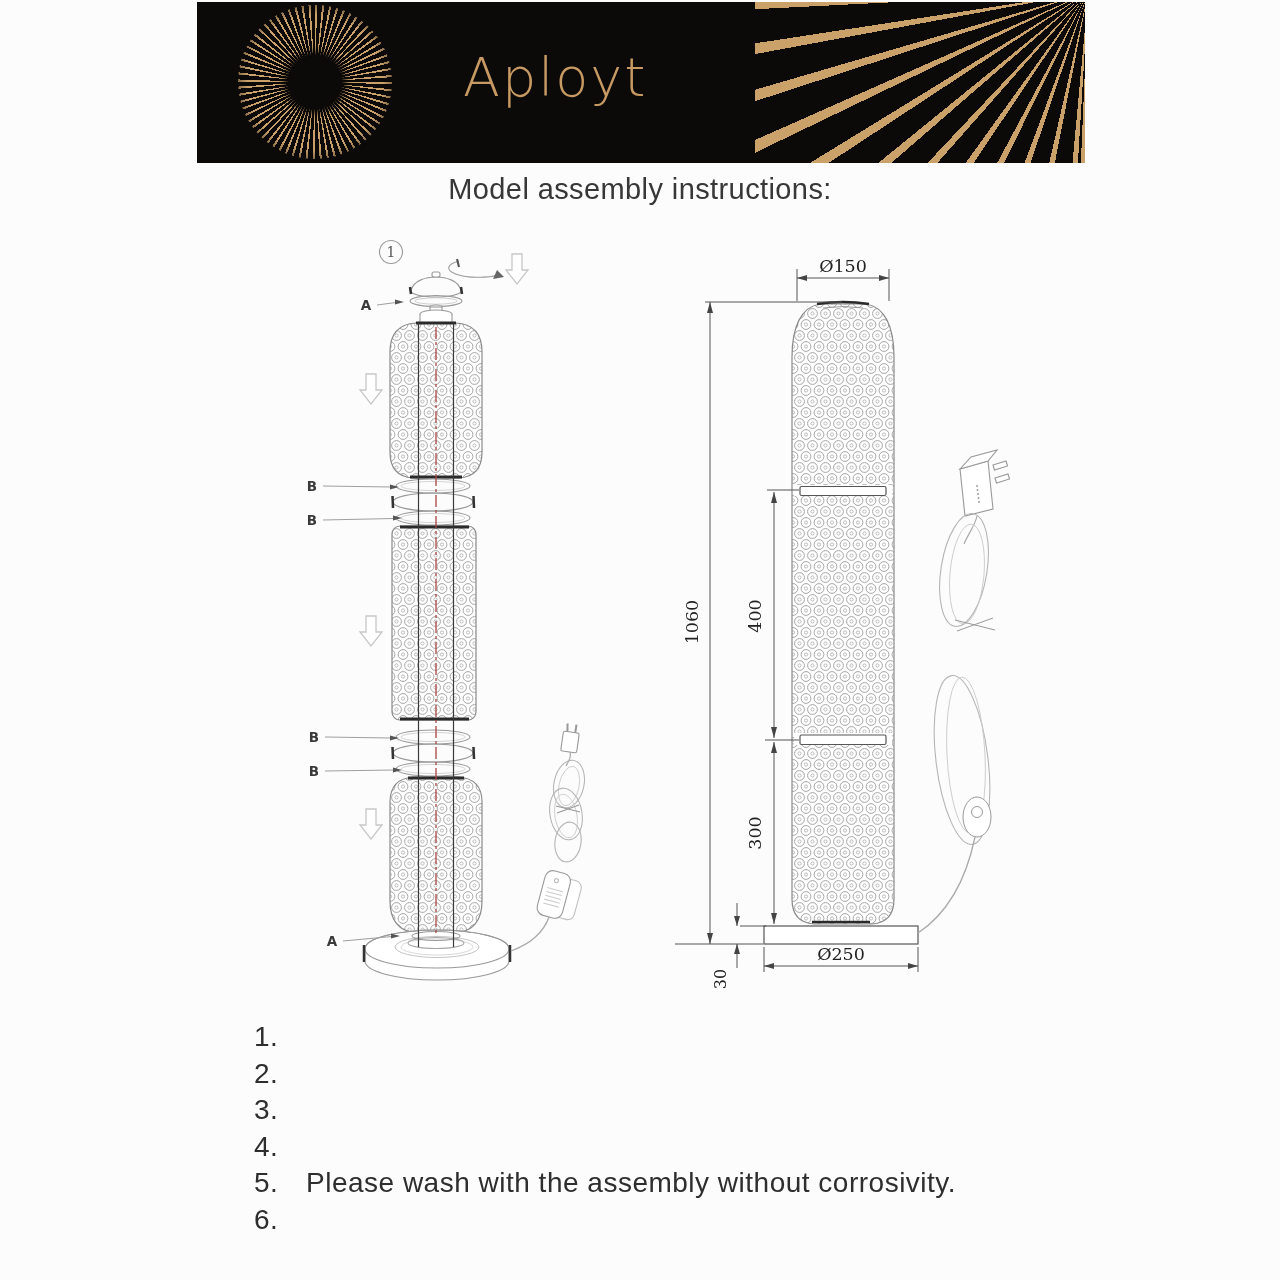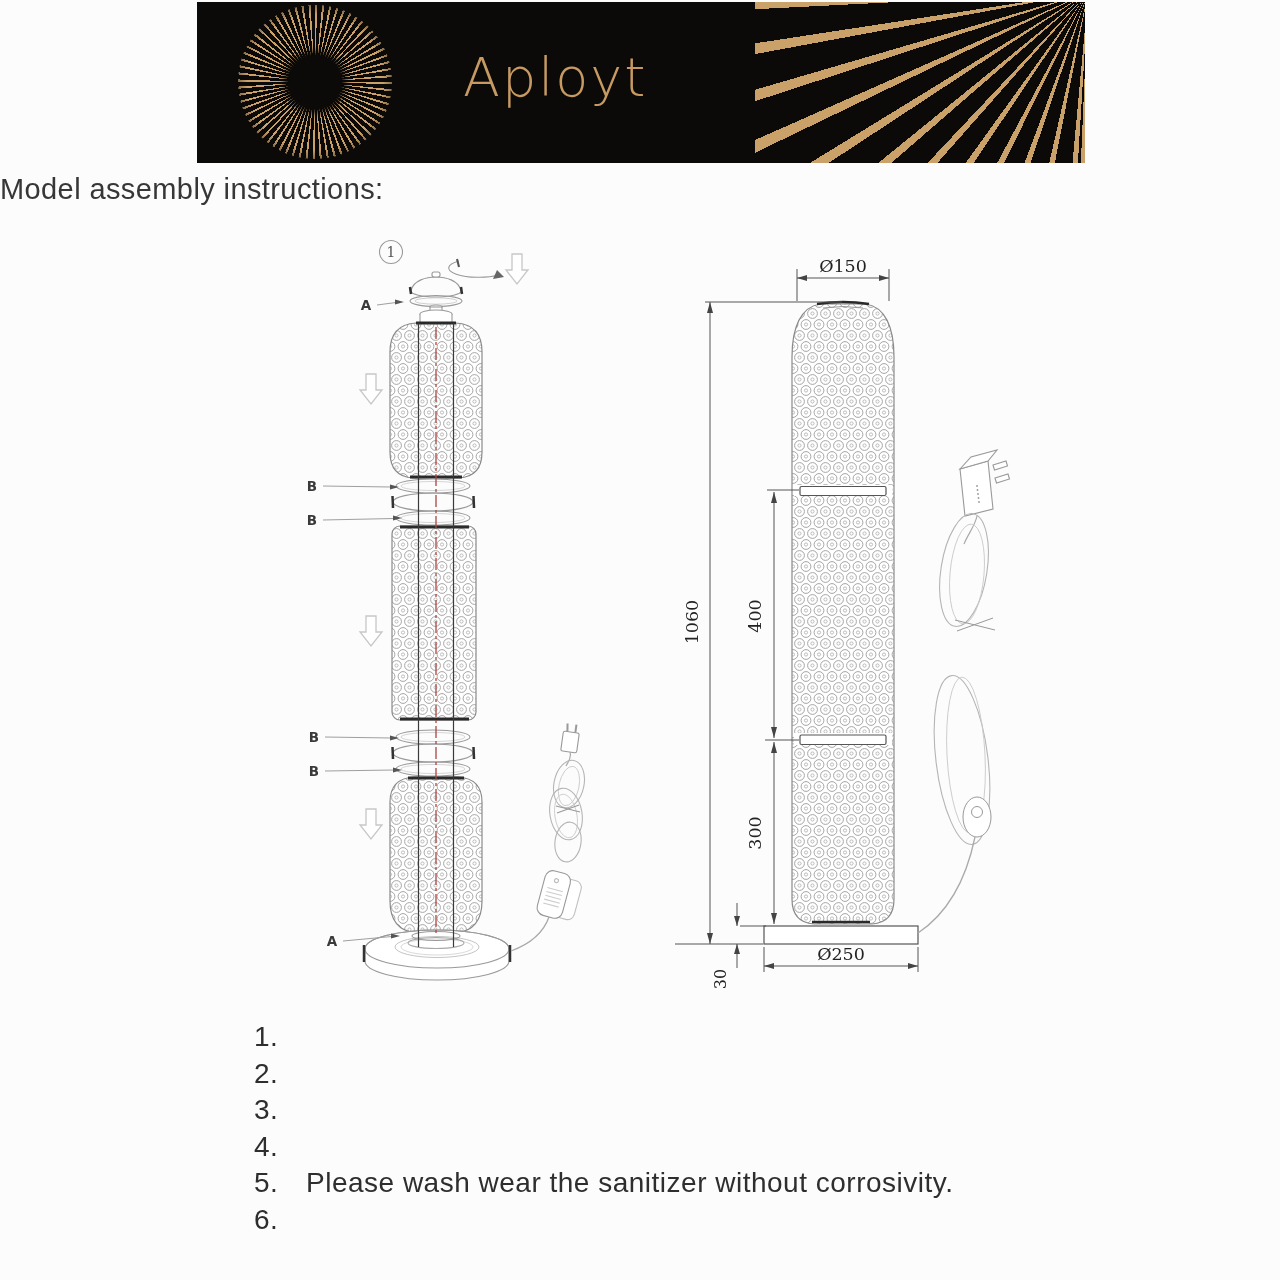--- a/index.html
+++ b/index.html
@@ -34,21 +34,21 @@
   }
   .rays{
     position:absolute;right:0;top:0;width:330px;height:161px;
     background:repeating-conic-gradient(from 183deg at 101% -6%,
       rgba(202,161,105,0) 0deg 0.5deg,
       #caa169 0.5deg 2.3deg,
       rgba(202,161,105,0) 2.3deg 7.6deg);
   }
   
   .title{
-    position:absolute;left:0;top:172px;width:1280px;
+    position:absolute;left:0;top:172px;width:1280px;text-align:center;
     font-size:29px;line-height:34px;color:#373737;letter-spacing:0.4px;
   }
   
   .drawing{position:absolute;left:0;top:0;width:1280px;height:1280px;}
   
   .instructions{
     position:absolute;left:254px;top:1019px;width:840px;
     font-size:28px;line-height:36.5px;color:#2e2e2e;letter-spacing:0.5px;
   }
   .inst-row{display:flex;}
@@ -312,18 +312,18 @@
     <span class="inst-num">2.</span>
   </div>
   <div class="inst-row">
     <span class="inst-num">3.</span>
   </div>
   <div class="inst-row">
     <span class="inst-num">4.</span>
   </div>
   <div class="inst-row">
     <span class="inst-num">5.</span>
-    <span class="inst-text">Please wash wear the sanitizer without corrosivity.</span>
+    <span class="inst-text">Please wash with the assembly without corrosivity.</span>
   </div>
   <div class="inst-row">
     <span class="inst-num">6.</span>
   </div>
 </div>
 
 </body></html>

